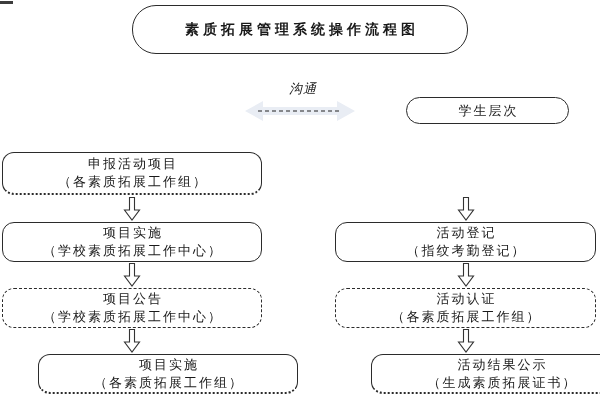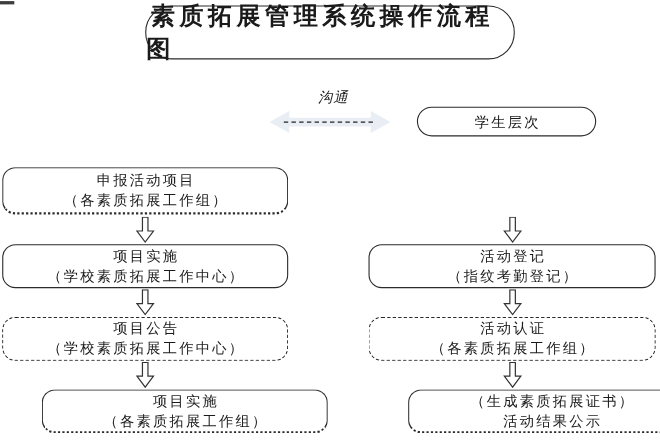--- a/index.html
+++ b/index.html
@@ -6,29 +6,29 @@
   #canvas{
     position:relative;width:600px;height:400px;background:#ffffff;overflow:hidden;
     font-family:"Liberation Serif","DejaVu Serif",serif;color:#1a1a1a;
   }
   .abs{position:absolute;box-sizing:border-box;}
   .smudge{left:0;top:1px;width:13px;height:3px;background:#3c3c3c;}
   .titlebox{
     left:132px;top:5px;width:336px;height:49px;
     border:1.5px solid #2b2b2b;border-radius:24px;
     display:flex;align-items:center;justify-content:center;
-    font-size:22px;font-weight:600;letter-spacing:4px;text-indent:4px;
+    font-size:14px;font-weight:600;letter-spacing:4px;text-indent:4px;
   }
   .stadium{
     top:97px;height:27px;border:1.5px solid #2b2b2b;border-radius:14px;
     display:flex;align-items:center;justify-content:center;
     font-size:13px;letter-spacing:2px;text-indent:2px;
   }
   .stadium.left{left:43px;width:174px;}
-  .stadium.right{left:379px;width:163px;align-items:center;}
+  .stadium.right{left:406px;width:163px;align-items:center;}
   .xlabel{width:64px;text-align:center;font-size:13px;letter-spacing:1px;}
   .xlabel.top{left:271px;top:80px;font-style:italic;}
   .xlabel.bottom{left:271px;top:120px;}
   .harrow{left:244px;top:96px;width:112px;height:30px;}
   .fbox{
     border:1px solid #2b2b2b;border-radius:12px;
     display:flex;flex-direction:column;align-items:center;justify-content:center;
     font-size:13px;letter-spacing:2px;text-indent:2px;line-height:18px;text-align:center;
   }
   .fbox.colL{left:2px;width:260px;}
@@ -107,17 +107,17 @@
     <path d="M6.5 0.5 L11.5 0.5 L11.5 13 L16.5 13 L9 23 L1.5 13 L6.5 13 Z" fill="#ffffff" stroke="#333333" stroke-width="1.1"></path>
   </svg>
   <div class="abs fbox colR row3 dashed">
     <div>活动认证</div>
     <div>（各素质拓展工作组）</div>
   </div>
   <svg class="abs varrow colR gap3" viewBox="0 0 18 24">
     <path d="M6.5 0.5 L11.5 0.5 L11.5 13 L16.5 13 L9 23 L1.5 13 L6.5 13 Z" fill="#ffffff" stroke="#333333" stroke-width="1.1"></path>
   </svg>
   <div class="abs fbox colR row4 dotted-bottom">
+    <div>活动结果公示</div>
     <div>（生成素质拓展证书）</div>
-    <div>活动结果公示</div>
   </div>
 
 </div>
 
 </body></html>

